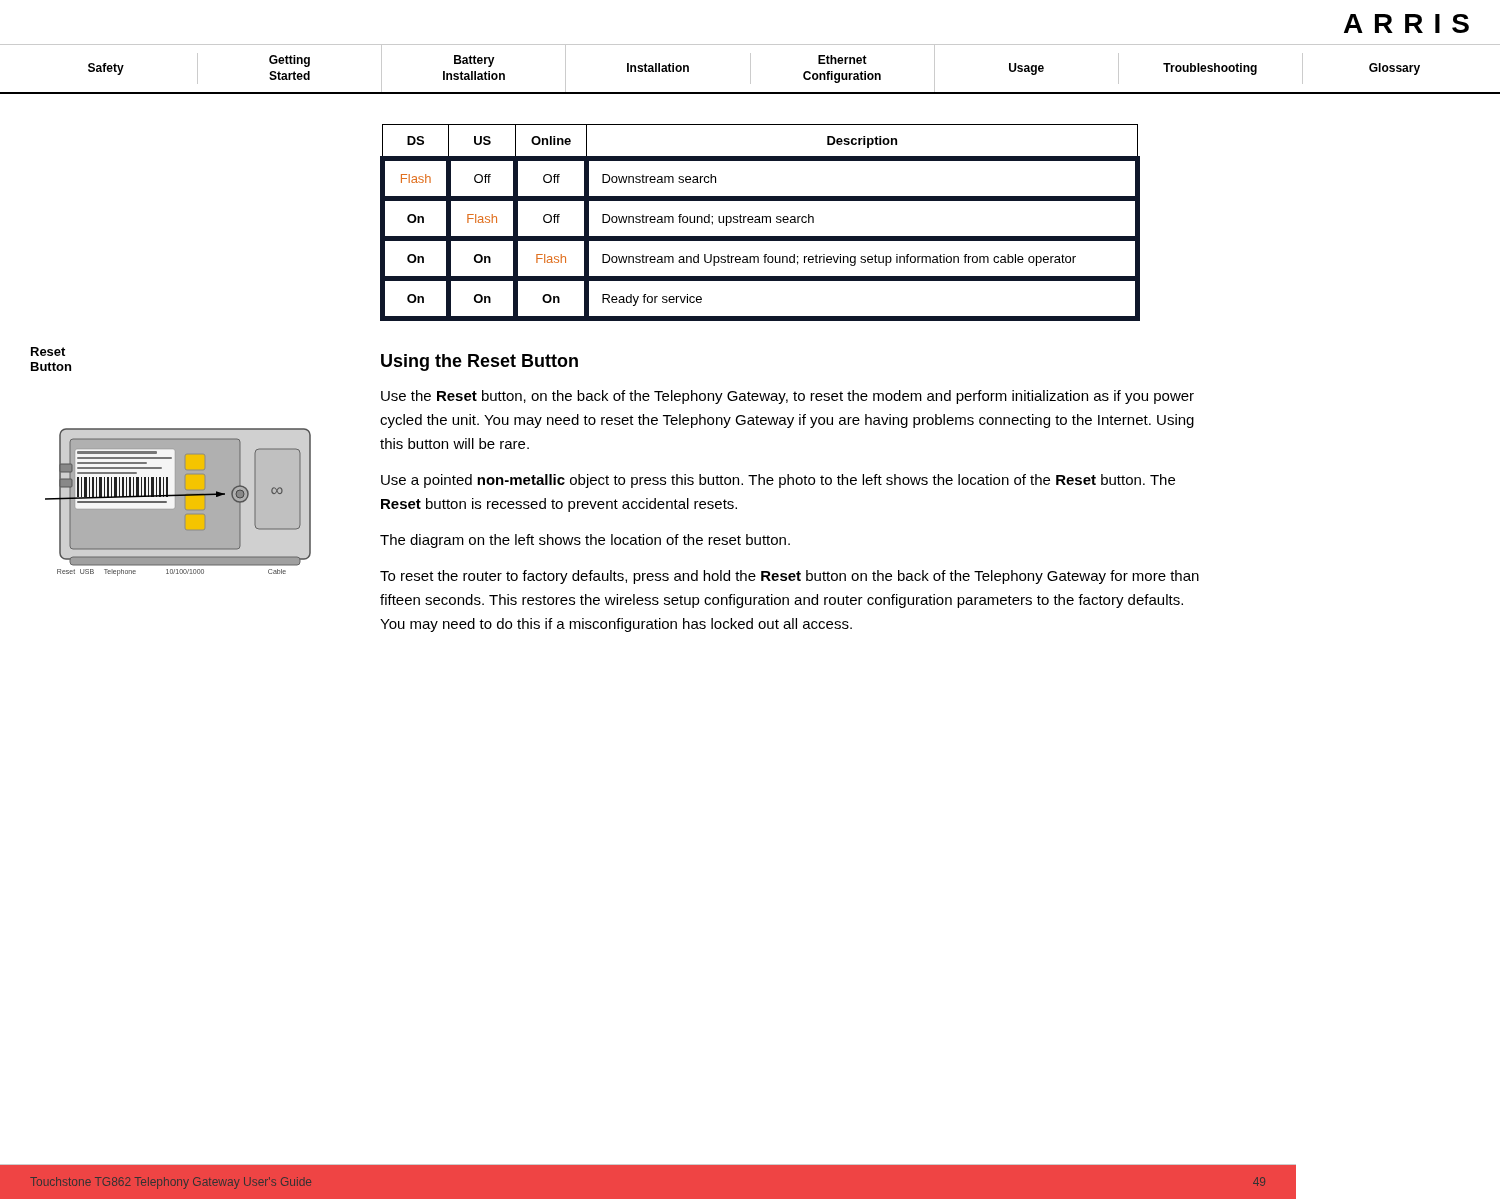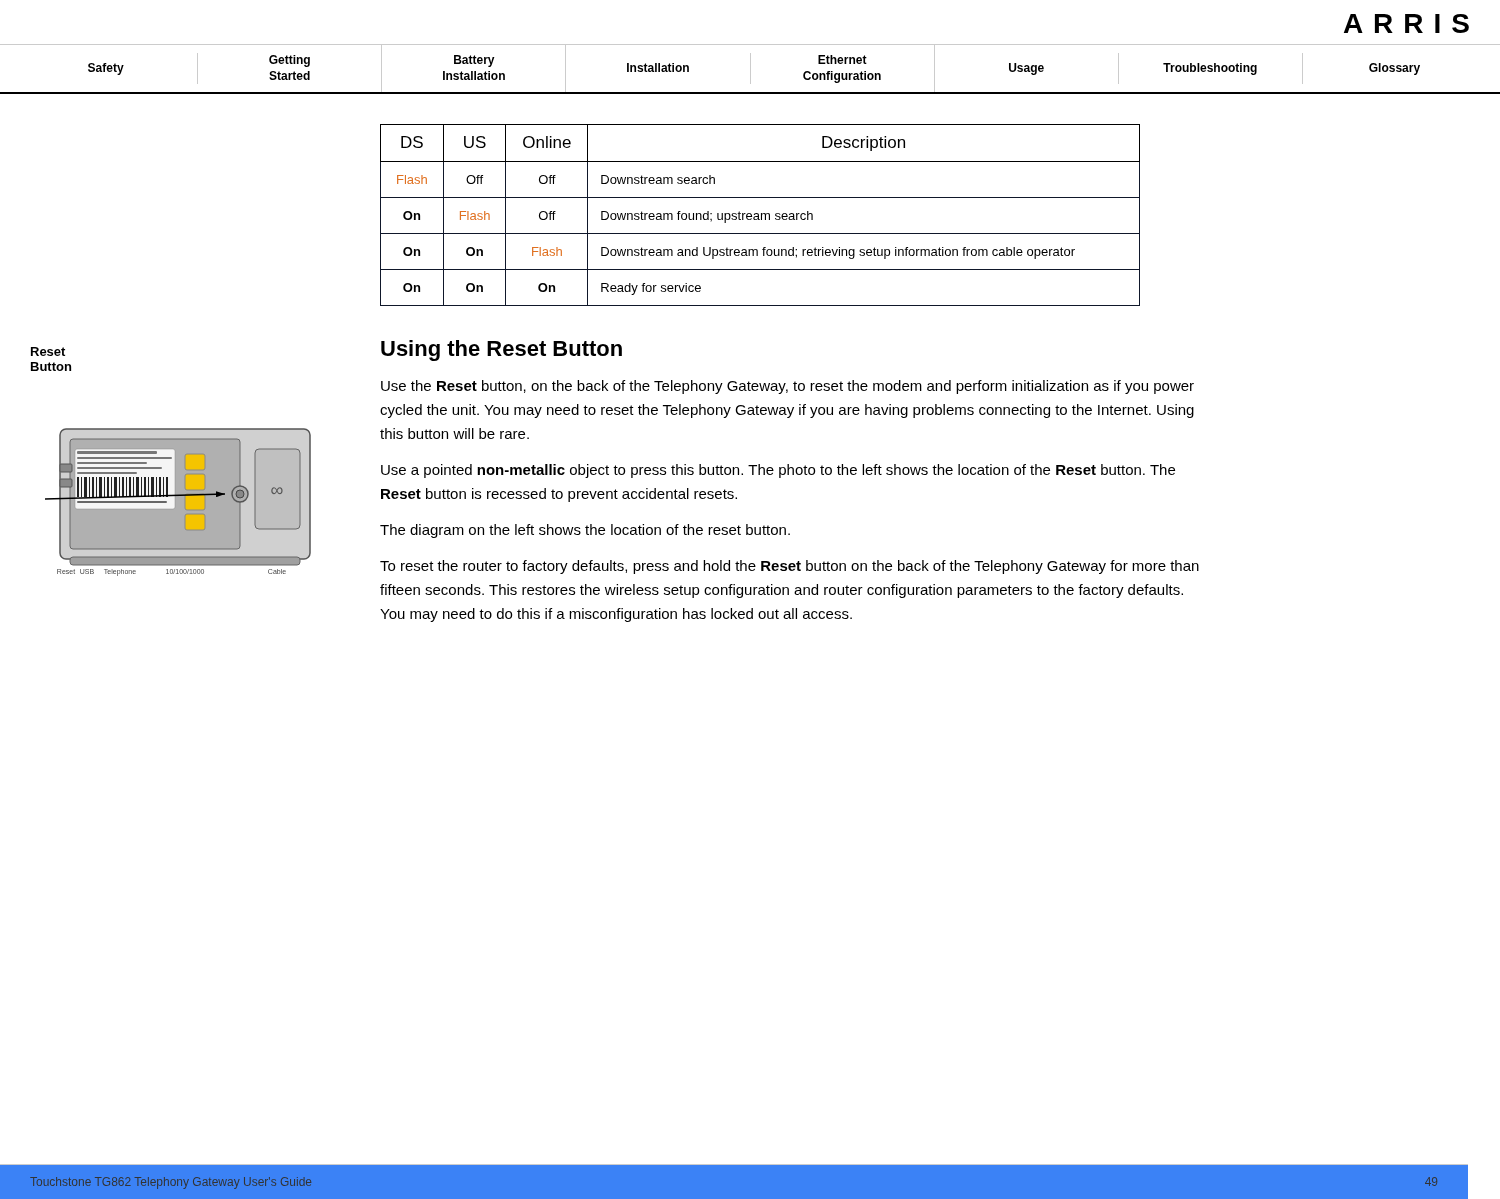--- a/index.html
+++ b/index.html
@@ -92,38 +92,38 @@
     .startup-table {
       width: 100%;
       border-collapse: collapse;
       margin-bottom: 30px;
       max-width: 760px;
     }
     .startup-table th {
       background: #fff;
       border: 1px solid #000;
       padding: 8px 12px;
-      font-weight: normal;
+      font-weight: bold;
       text-align: center;
-      font-size: 17px;
+      font-size: 13px;
     }
     .startup-table td {
-      border: 1px solid #0f172a;
+      border: 5px solid #0f172a;
       padding: 10px 12px;
       font-size: 13px;
       vertical-align: top;
     }
     .startup-table td.center { text-align: center; }
     .startup-table td.bold-val { font-weight: bold; text-align: center; }
     .startup-table td.flash-val { color: #e07020; text-align: center; }
     .startup-table td.description-col { text-align: left; }
 
     
     .section-heading-large {
-      font-size: 22px;
+      font-size: 18px;
       font-weight: bold;
       margin-bottom: 12px;
       margin-top: 10px;
     }
     .section-heading-medium {
       font-size: 18px;
       font-weight: bold;
       margin-bottom: 10px;
       margin-top: 20px;
     }
@@ -138,22 +138,22 @@
     .footer {
       border-top: 1px solid #ccc;
       display: flex;
       justify-content: space-between;
       padding: 10px 30px;
       font-size: 12px;
       color: #333;
       margin-top: auto;
       position: fixed;
       bottom: 0;
-      width: 1468px;
-      background: #3b82f6;
+      width: 1296px;
+      background: #ef4444;
     }
 
     
     .device-svg {
       width: 300px;
       height: 210px;
     }
   </style>
 </head>
 <body>

